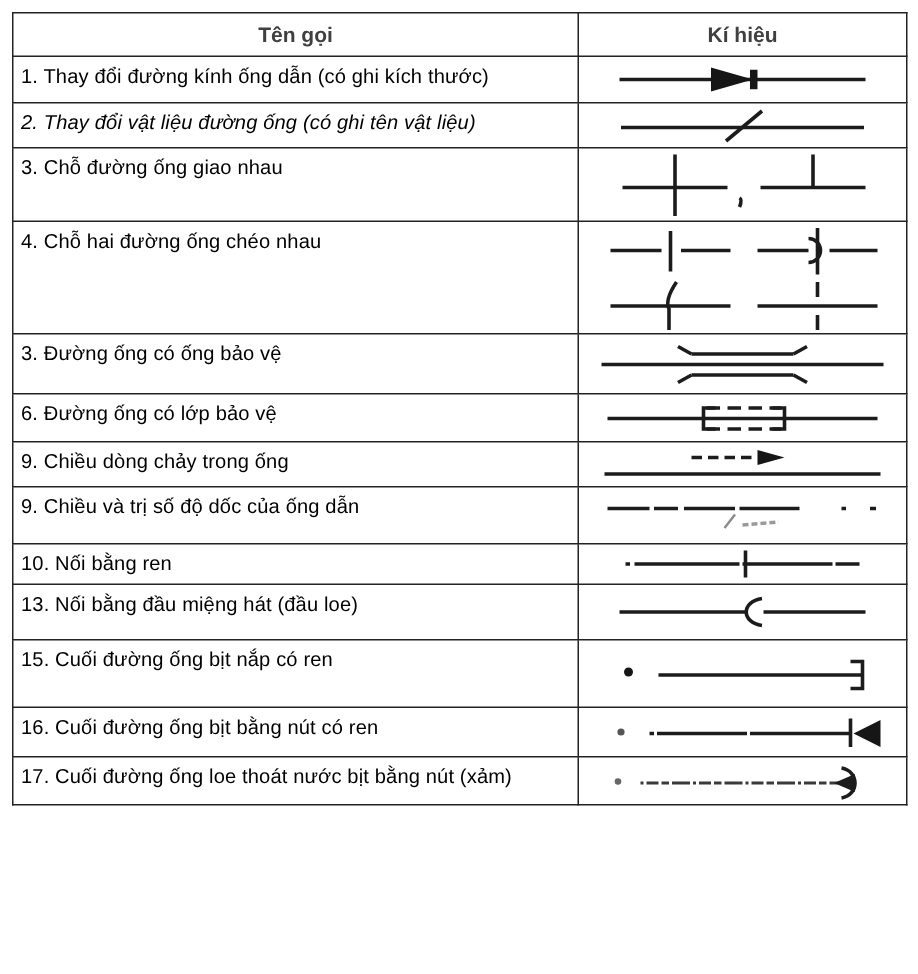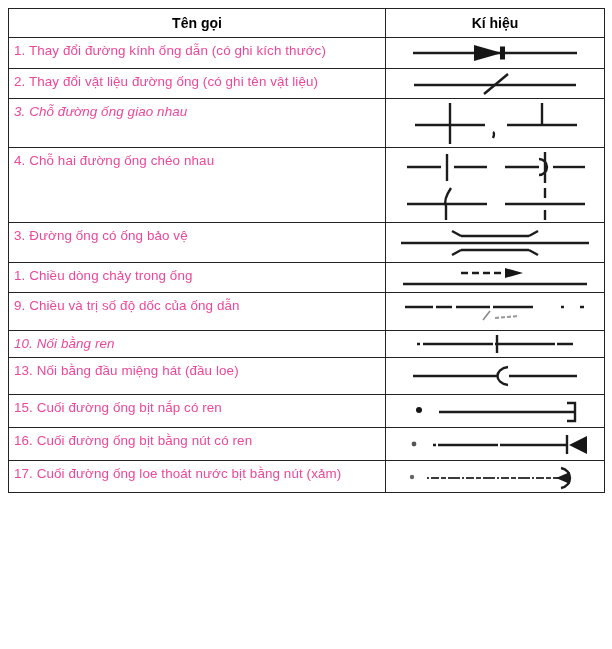--- a/index.html
+++ b/index.html
@@ -8,25 +8,25 @@
     font-family:"Liberation Sans","DejaVu Sans",sans-serif;
     -webkit-font-smoothing:antialiased;
   }
   .page{position:relative;width:612px;height:649px;background:#ffffff;overflow:hidden;}
   table.symbol-table{
     position:absolute;left:8px;top:8px;width:596px;
     border-collapse:collapse;table-layout:fixed;
   }
   .symbol-table th,.symbol-table td{border:1.7px solid #232323;}
   .symbol-table th{
-    font-size:14px;font-weight:bold;color:#000000;
+    font-size:14px;font-weight:bold;color:#404040;
     padding:4px 2px;text-align:center;height:20px;
   }
   td.name-cell{
-    font-size:13.4px;color:#ec4899;line-height:1.25;
+    font-size:13.4px;color:#000000;line-height:1.25;
     padding:5px 3px 3px 5px;vertical-align:top;
     letter-spacing:.1px;
   }
   td.sym-cell{text-align:center;vertical-align:middle;padding:1px 0;}
   td.sym-cell svg{display:inline-block;vertical-align:middle;}
 </style>
 </head>
 <body>
 
 <div class="page">
@@ -43,28 +43,28 @@
     </thead>
     <tbody id="rows-body">
         <tr style="height: 31px;">
           <td class="name-cell">1. Thay  đổi đường kính ống dẫn (có ghi kích thước)</td>
           <td class="sym-cell"><svg width="170" height="24" viewBox="0 0 170 24">
    <line x1="3" y1="12" x2="167" y2="12" stroke="#1c1c1c" stroke-width="2.4" stroke-linecap="butt" fill="none"></line>
    <polygon points="64,4 64,20 92,12" fill="#161616"></polygon>
    <rect x="90" y="5.5" width="5" height="13" fill="#161616"></rect>
   </svg></td>
         </tr>
-        <tr style="height: 30px;">
+        <tr style="height: 30px; font-style: italic;">
           <td class="name-cell">2. Thay  đổi vật liệu  đường ống (có ghi tên vật liệu)</td>
           <td class="sym-cell"><svg width="170" height="26" viewBox="0 0 170 26">
    <line x1="4" y1="14" x2="166" y2="14" stroke="#1c1c1c" stroke-width="2.4" stroke-linecap="butt" fill="none"></line>
    <line x1="74" y1="23" x2="98" y2="3" stroke="#1c1c1c" stroke-width="2.4" stroke-linecap="butt" fill="none"></line>
   </svg></td>
         </tr>
-        <tr style="height: 49px; font-style: italic;">
+        <tr style="height: 49px;">
           <td class="name-cell">3. Chỗ đường ống giao nhau</td>
           <td class="sym-cell"><svg width="176" height="46" viewBox="0 0 176 46">
    <line x1="8" y1="25" x2="78" y2="25" stroke="#1c1c1c" stroke-width="2.4" stroke-linecap="butt" fill="none"></line>
    <line x1="43" y1="3" x2="43" y2="44" stroke="#1c1c1c" stroke-width="2.4" stroke-linecap="butt" fill="none"></line>
    <path d="M86,32 q2,1 0,6" stroke="#1c1c1c" stroke-width="2.4" stroke-linecap="butt" fill="none"></path>
    <line x1="100" y1="25" x2="170" y2="25" stroke="#1c1c1c" stroke-width="2.4" stroke-linecap="butt" fill="none"></line>
    <line x1="135" y1="3" x2="135" y2="25" stroke="#1c1c1c" stroke-width="2.4" stroke-linecap="butt" fill="none"></line>
   </svg></td>
         </tr>
         <tr style="height: 70px;">
@@ -89,52 +89,62 @@
           <td class="sym-cell"><svg width="192" height="28" viewBox="0 0 192 28">
    <line x1="2" y1="14" x2="190" y2="14" stroke="#1c1c1c" stroke-width="2.4" stroke-linecap="butt" fill="none"></line>
    <line x1="62" y1="7" x2="130" y2="7" stroke="#1c1c1c" stroke-width="2.4" stroke-linecap="butt" fill="none"></line>
    <line x1="62" y1="21" x2="130" y2="21" stroke="#1c1c1c" stroke-width="2.4" stroke-linecap="butt" fill="none"></line>
    <line x1="62" y1="7" x2="53" y2="2" stroke="#1c1c1c" stroke-width="2.4" stroke-linecap="butt" fill="none"></line>
               <line x1="62" y1="21" x2="53" y2="26" stroke="#1c1c1c" stroke-width="2.4" stroke-linecap="butt" fill="none"></line>
    <line x1="130" y1="7" x2="139" y2="2" stroke="#1c1c1c" stroke-width="2.4" stroke-linecap="butt" fill="none"></line>
               <line x1="130" y1="21" x2="139" y2="26" stroke="#1c1c1c" stroke-width="2.4" stroke-linecap="butt" fill="none"></line>
   </svg></td>
         </tr>
+        <tr style="height: 32px;">
+          <td class="name-cell">6. Đường ống có lớp bảo vệ</td>
+          <td class="sym-cell"><svg width="184" height="26" viewBox="0 0 184 26">
+   <line x1="2" y1="13" x2="182" y2="13" stroke="#1c1c1c" stroke-width="2.4" stroke-linecap="butt" fill="none"></line>
+   <line x1="68" y1="6" x2="118" y2="6" stroke="#1c1c1c" stroke-width="2.4" stroke-linecap="butt" fill="none" stroke-dasharray="9,5"></line>
+   <line x1="68" y1="20" x2="118" y2="20" stroke="#1c1c1c" stroke-width="2.4" stroke-linecap="butt" fill="none" stroke-dasharray="9,5"></line>
+   <path d="M74,6 L66,6 L66,20 L74,20" stroke="#1c1c1c" stroke-width="2.4" stroke-linecap="butt" fill="none"></path>
+   <path d="M112,6 L120,6 L120,20 L112,20" stroke="#1c1c1c" stroke-width="2.4" stroke-linecap="butt" fill="none"></path>
+  </svg></td>
+        </tr>
         <tr style="height: 30px;">
-          <td class="name-cell">1. Chiều  dòng chảy trong ống</td>
+          <td class="name-cell">9. Chiều  dòng chảy trong ống</td>
           <td class="sym-cell"><svg width="192" height="26" viewBox="0 0 192 26">
    <line x1="4" y1="19" x2="188" y2="19" stroke="#1c1c1c" stroke-width="2.4" stroke-linecap="butt" fill="none"></line>
    <line x1="62" y1="8" x2="106" y2="8" stroke="#1c1c1c" stroke-width="2.4" stroke-linecap="butt" fill="none" stroke-dasharray="7,4"></line>
    <polygon points="106,3 106,13 124,8" fill="#161616"></polygon>
   </svg></td>
         </tr>
         <tr style="height: 38px;">
           <td class="name-cell">9. Chiều  và trị số độ dốc của ống dẫn</td>
           <td class="sym-cell"><svg width="192" height="30" viewBox="0 0 192 30">
    <line x1="6" y1="10" x2="186" y2="10" stroke="#1c1c1c" stroke-width="2.4" stroke-linecap="butt" fill="none" stroke-dasharray="28,3,16,4,34,3,40"></line>
    <line x1="84" y1="23" x2="91" y2="14" stroke="#8a8a8a" stroke-width="1.6"></line>
    <line x1="96" y1="21" x2="120" y2="19" stroke="#9a9a9a" stroke-width="2.2" stroke-dasharray="4,2"></line>
   </svg></td>
         </tr>
-        <tr style="height: 27px; font-style: italic;">
+        <tr style="height: 27px;">
           <td class="name-cell">10. Nối bằng ren</td>
           <td class="sym-cell"><svg width="180" height="24" viewBox="0 0 180 24">
    <line x1="12" y1="12" x2="168" y2="12" stroke="#1c1c1c" stroke-width="2.4" stroke-linecap="butt" fill="none" stroke-dasharray="3,3,70,2,60,2,20"></line>
    <line x1="92" y1="3" x2="92" y2="21" stroke="#1c1c1c" stroke-width="2.4" stroke-linecap="butt" fill="none"></line>
   </svg></td>
         </tr>
         <tr style="height: 37px;">
           <td class="name-cell">13. Nối bằng đầu miệng hát  (đầu loe)</td>
           <td class="sym-cell"><svg width="180" height="26" viewBox="0 0 180 26">
    <line x1="8" y1="13" x2="92" y2="13" stroke="#1c1c1c" stroke-width="2.4" stroke-linecap="butt" fill="none"></line>
    <path d="M103,4 C89,6 89,20 103,22" stroke="#1c1c1c" stroke-width="2.4" stroke-linecap="butt" fill="none"></path>
    <line x1="104" y1="13" x2="172" y2="13" stroke="#1c1c1c" stroke-width="2.4" stroke-linecap="butt" fill="none"></line>
   </svg></td>
         </tr>
-        <tr style="height: 33px;">
+        <tr style="height: 45px;">
           <td class="name-cell">15. Cuối đường ống bịt nắp  có ren</td>
           <td class="sym-cell"><svg width="192" height="26" viewBox="0 0 192 26">
    <circle cx="20" cy="12" r="3" fill="#161616"></circle>
    <line x1="40" y1="14" x2="176" y2="14" stroke="#1c1c1c" stroke-width="2.4" stroke-linecap="butt" fill="none"></line>
    <path d="M168,5 L176,5 L176,23 L168,23" stroke="#1c1c1c" stroke-width="2.4" stroke-linecap="butt" fill="none"></path>
   </svg></td>
         </tr>
         <tr style="height: 33px;">
           <td class="name-cell">16. Cuối đường ống bịt bằng nút  có ren</td>
           <td class="sym-cell"><svg width="192" height="26" viewBox="0 0 192 26">

